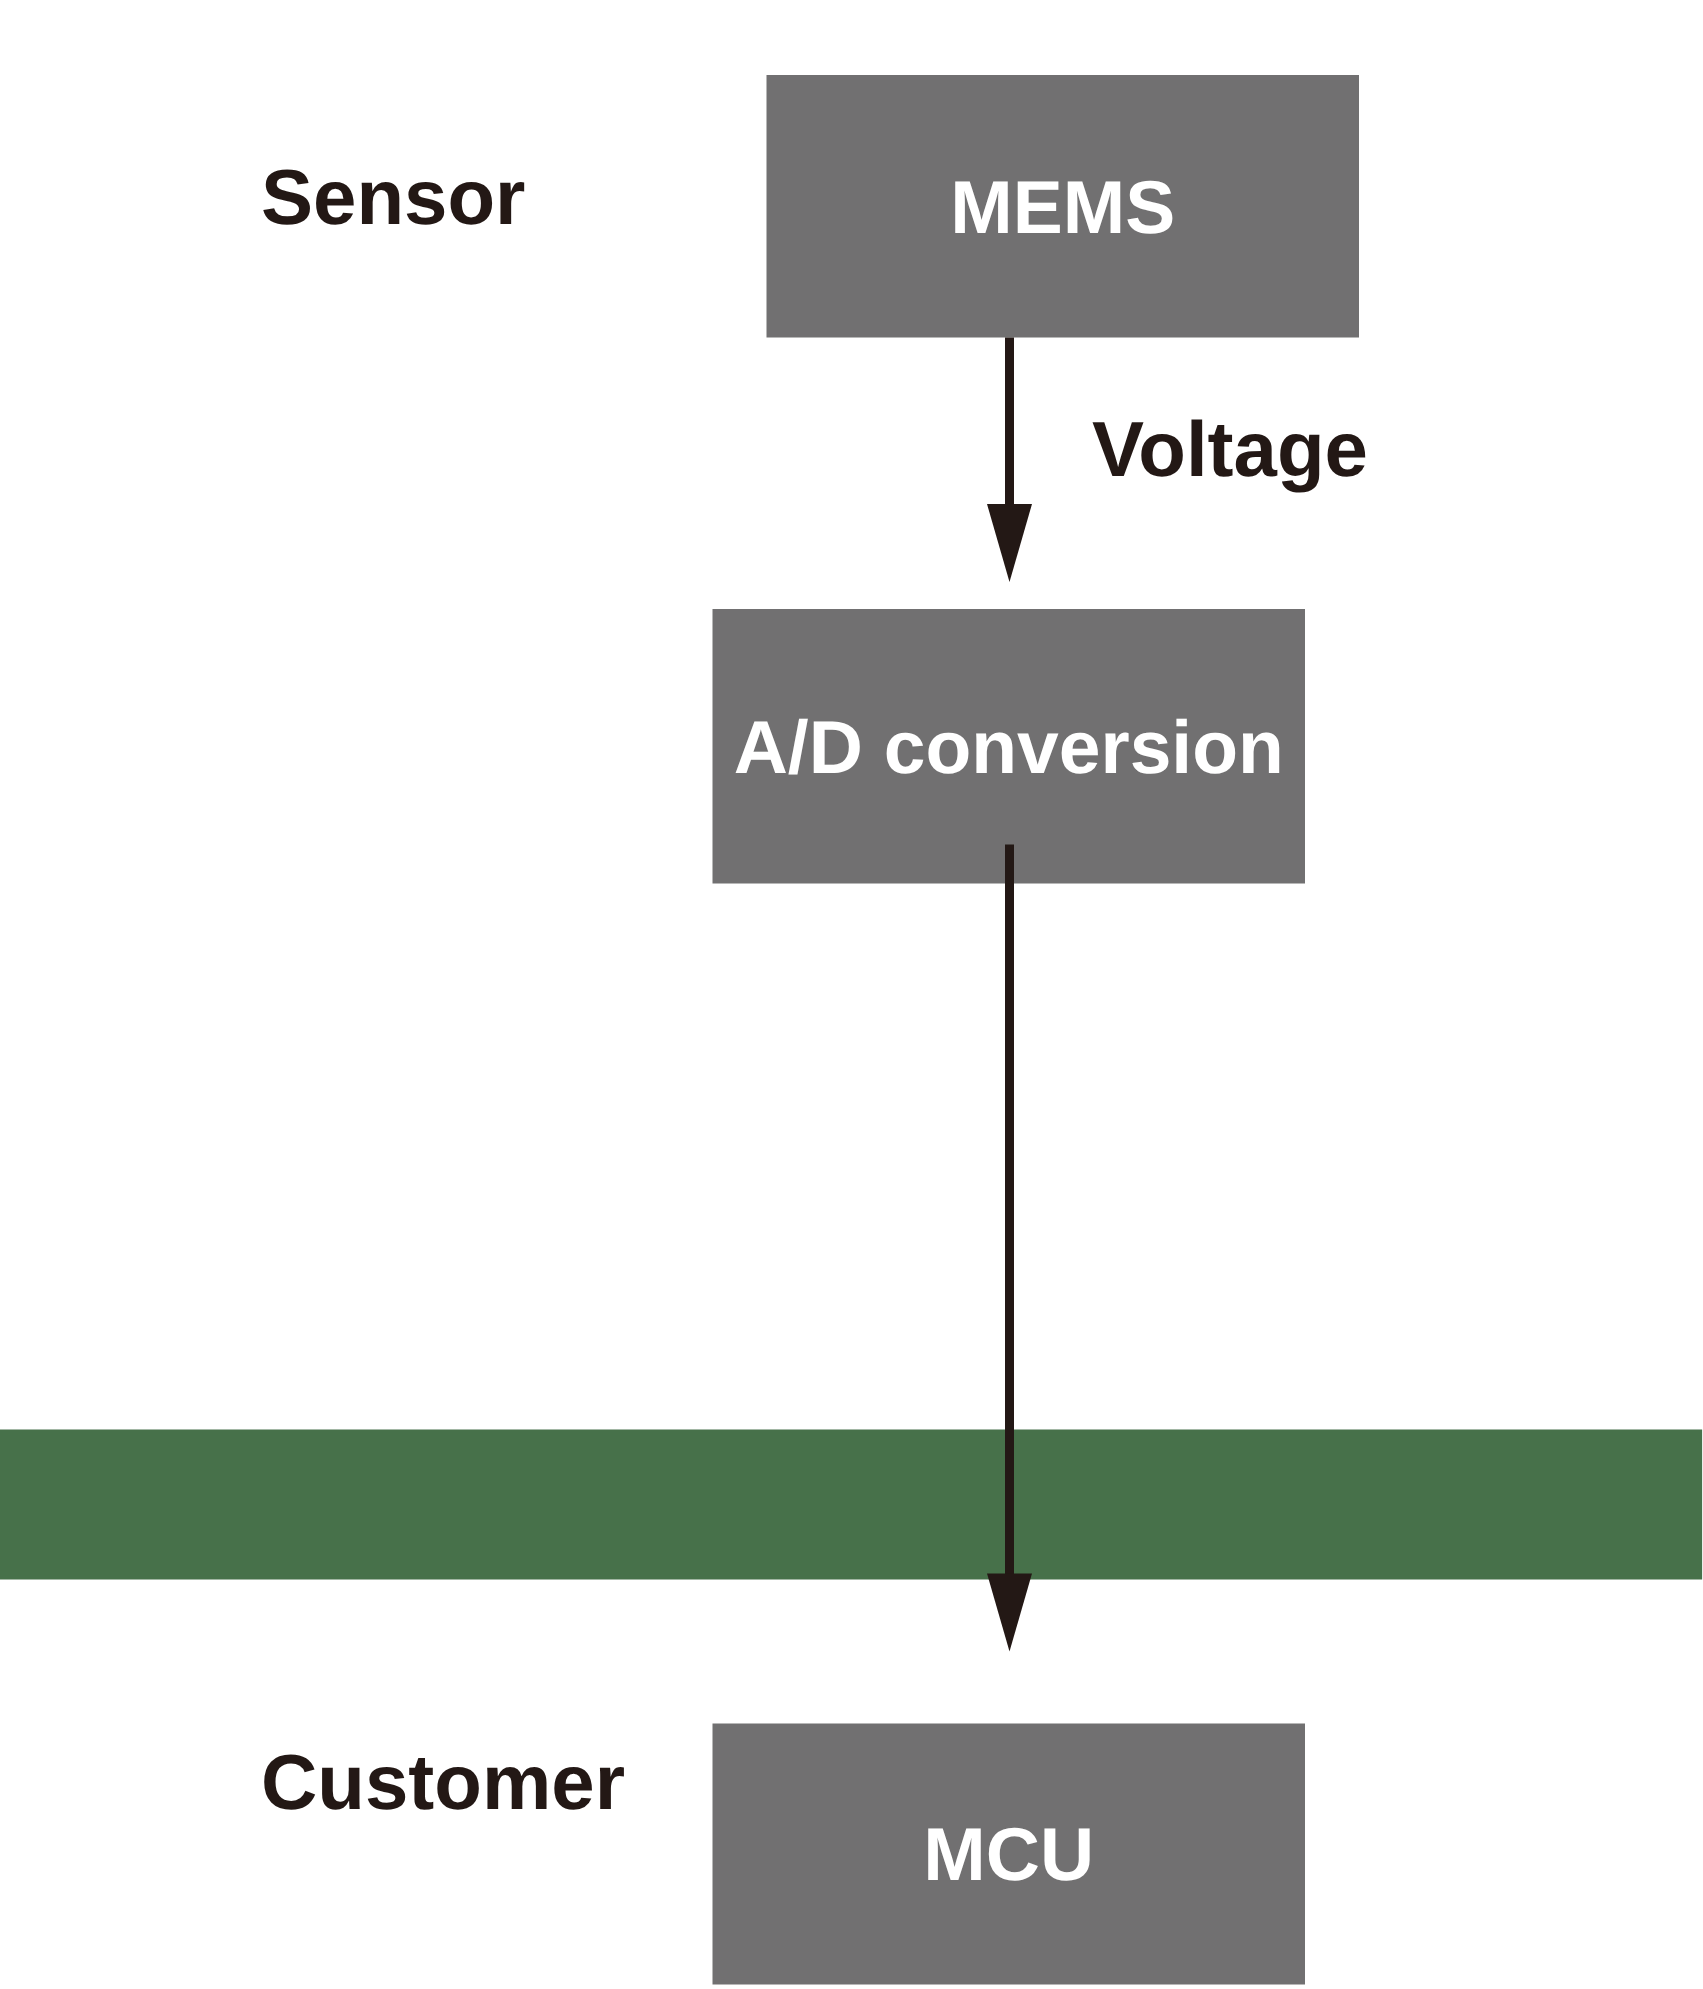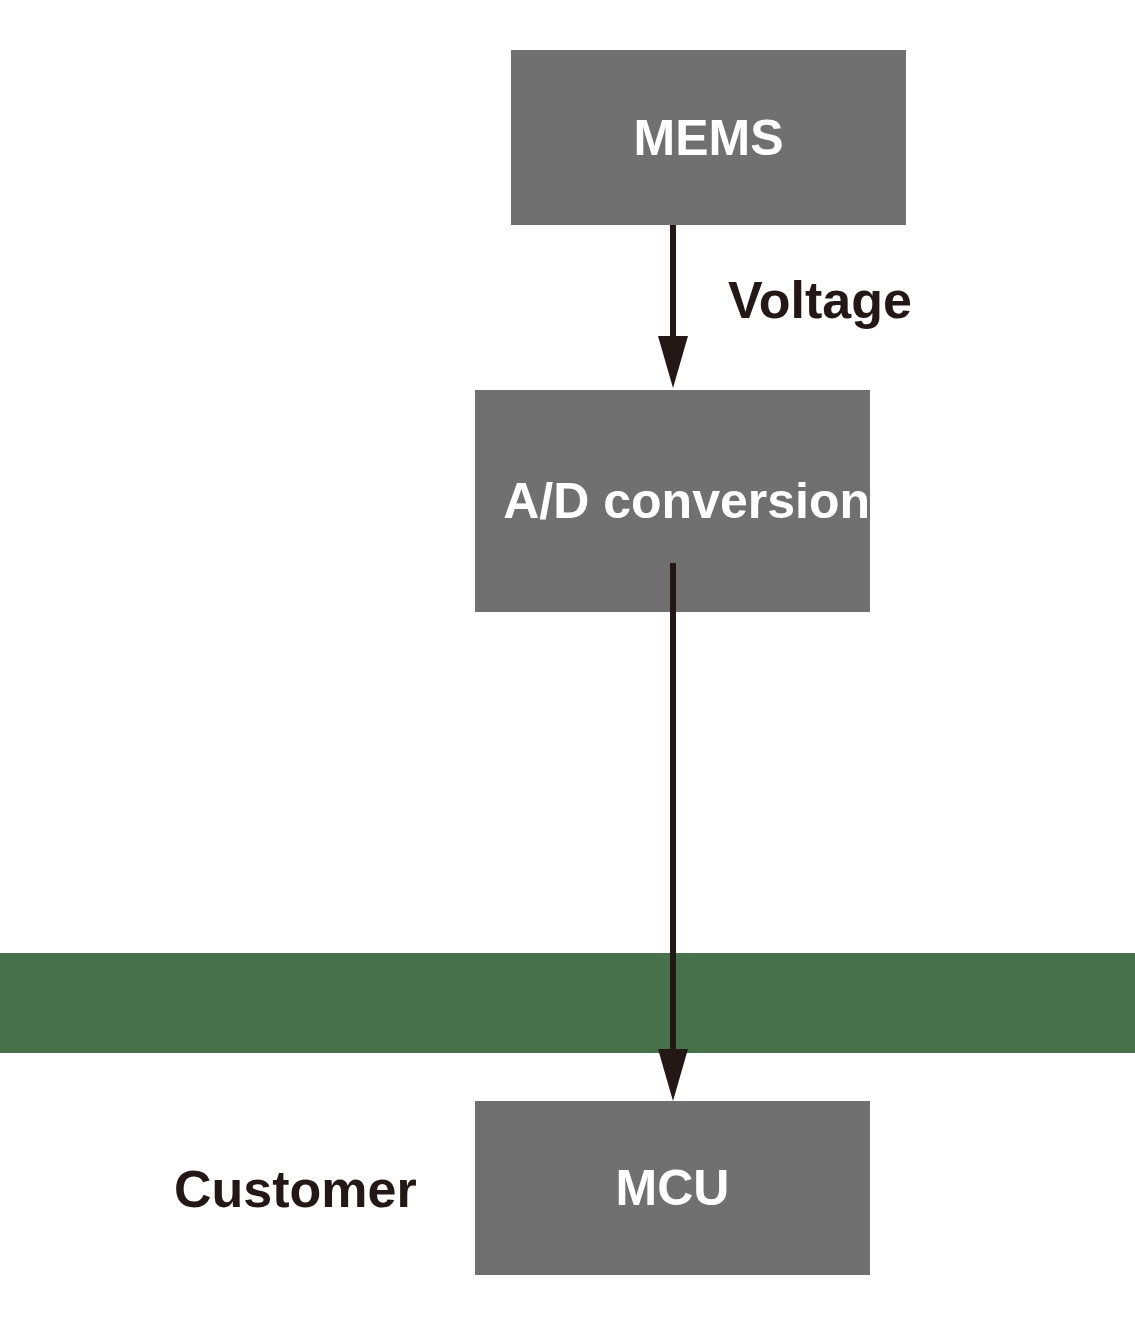--- a/index.html
+++ b/index.html
@@ -32,22 +32,22 @@
     background: var(--box-gray, #717071);
     color: var(--box-label, #ffffff);
     display: flex;
     align-items: center;
     justify-content: center;
     font-weight: bold;
     font-size: 50px;
     letter-spacing: 0px;
   }
   .node-mems { top: 50px;   height: 175px; margin-left: 36px; }
-  .node-ad   { top: 390px;  height: 222px; justify-content: flex-end; }
-  .node-mcu  { top: 1101px; height: 174px; }
+  .node-ad   { top: 406px;  height: 183px; }
+  .node-mcu  { top: 1149px; height: 174px; }
 
   
   .shaft {
     position: absolute;
     left: 670px;
     width: 6px;
     background: var(--ink, #231815);
   }
   .shaft-voltage { top: 225px; height: 113px; }
   .shaft-bit     { top: 563px; height: 488px; }
@@ -77,20 +77,21 @@
   .lbl-voltage  { left: 728px; top: 274px; }
   .lbl-bitvalue { left: 728px; top: 791px; }
 </style>
 </head>
 <body>
 
 <div class="stage" style="--background: #ffffff; --box-gray: #717071; --band-green: #47714A; --ink: #231815; --box-label: #ffffff;">
 
   <div class="band"></div>
 
+  <div class="txt lbl-sensor">Sensor</div>
 
   <div class="node node-mems">
     <span>MEMS</span>
   </div>
 
   <div class="shaft shaft-voltage"></div>
   <div class="head head-voltage"></div>
   <div class="txt lbl-voltage">Voltage</div>
 
   <div class="node node-ad">

